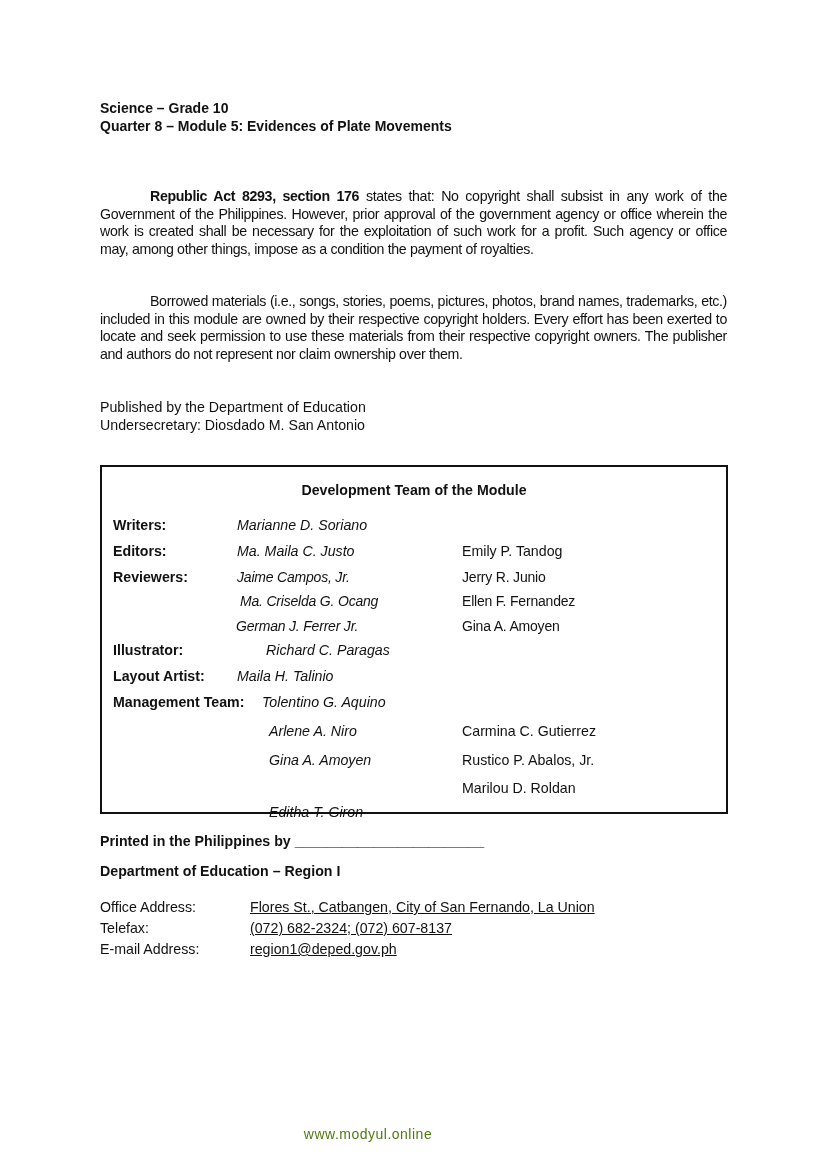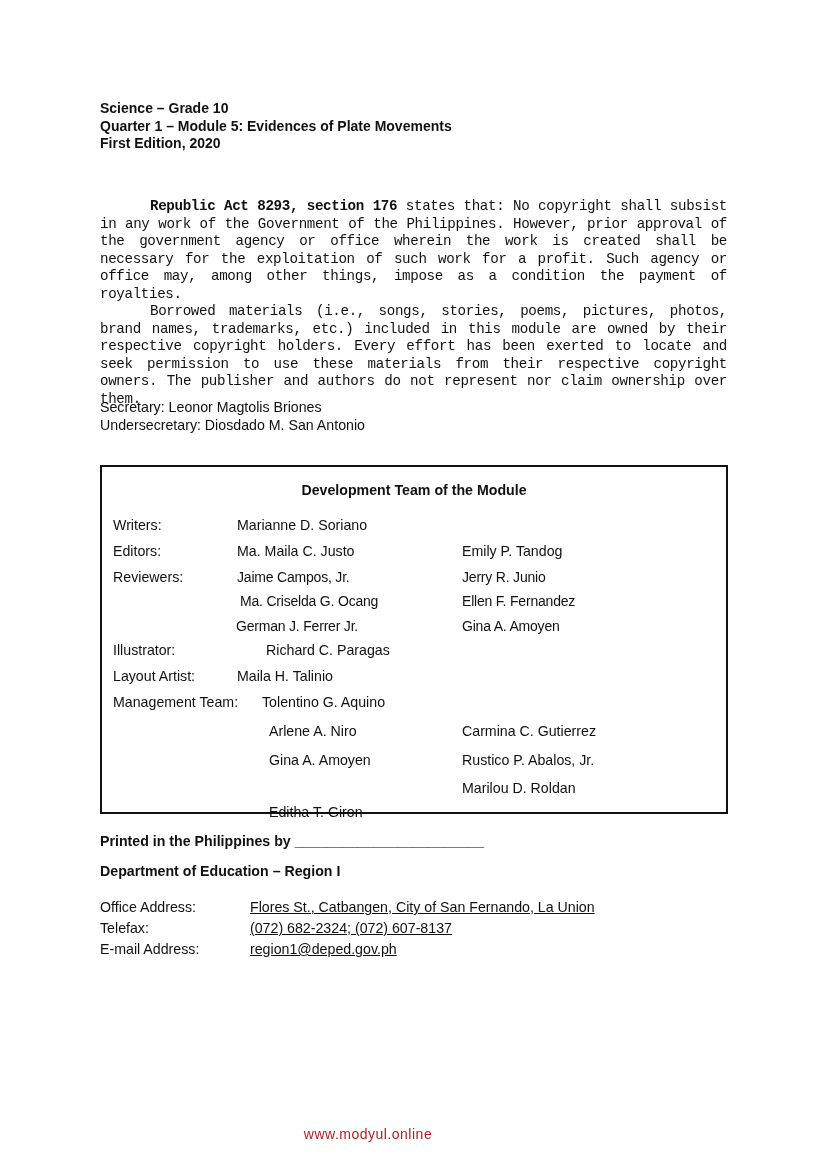--- a/index.html
+++ b/index.html
@@ -4,59 +4,57 @@
   <style>
     html, body { margin: 0; padding: 0; background: #ffffff; }
     body {
       width: 826px; height: 1169px; position: relative; overflow: hidden;
       font-family: "Liberation Sans", sans-serif; color: #111111;
     }
     .abs { position: absolute; }
     .title-block { left: 100px; top: 100px; font-size: 14px; font-weight: bold; line-height: 17.6px; }
     .para {
       left: 100px; width: 627px; font-size: 14.2px; line-height: 17.6px;
-      text-align: justify; text-indent: 50px; font-family: Liberation Mono, monospace;
+      text-align: justify; text-indent: 50px; font-family: Liberation Sans, sans-serif;
       letter-spacing: -0.35px;
-      margin-top: 10px;
     }
     .para1 { top: 188px; }
     .para2 { top: 293px; }
     .pub { left: 100px; top: 399px; font-size: 14.2px; line-height: 17.6px; }
     .team-box {
       left: 100px; top: 465px; width: 624px; height: 345px;
       border: 2px solid #111111;
     }
     .team-title { position: absolute; left: 0; right: 0; top: 15px; text-align: center; font-weight: bold; font-size: 14.2px; }
     .row { position: absolute; font-size: 14.2px; white-space: nowrap; }
-    .lbl { position: absolute; left: 11px; font-weight: normal; }
-    .c1 { position: absolute; }
+    .lbl { position: absolute; left: 11px; font-weight: bold; }
+    .c1 { position: absolute; font-style: italic; }
     .c2 { position: absolute; left: 360px; }
     .rev { font-family: "Liberation Sans Narrow", "Liberation Sans", sans-serif; font-size: 14px; letter-spacing: -0.2px; text-align: center; }
     .printed { left: 100px; top: 833px; font-size: 14.2px; font-weight: bold; }
     .region { left: 100px; top: 863px; font-size: 14.2px; font-weight: bold; }
     .contact { left: 100px; font-size: 14.2px; }
     .contact .k { position: absolute; left: 0; white-space: nowrap; }
     .contact .v { position: absolute; left: 150px; white-space: nowrap; text-decoration: underline; }
-    .footer { left: 0; width: 736px; top: 1126px; text-align: center; font-size: 14px; color: #b91c1c; letter-spacing: 0.5px; }
+    .footer { left: 0; width: 736px; top: 1126px; text-align: center; font-size: 14px; color: #4d7c0f; letter-spacing: 0.5px; }
   </style>
 </head>
 <body>
 
 <div class="abs title-block">
   <div>Science – Grade 10</div>
-  <div>Quarter 1 – Module 5: Evidences of Plate Movements</div>
-  <div>First Edition, 2020</div>
+  <div>Quarter 8 – Module 5: Evidences of Plate Movements</div>
 </div>
 
 <div class="abs para para1"><b>Republic Act 8293, section 176</b><span> states that: No copyright shall subsist in any work of the Government of the Philippines. However, prior approval of the government agency or office wherein the work is created shall be necessary for the exploitation of such work for a profit. Such agency or office may, among other things, impose as a condition the payment of royalties.</span></div>
 
 <div class="abs para para2">Borrowed materials (i.e., songs, stories, poems, pictures, photos, brand names, trademarks, etc.) included in this module are owned by their respective copyright holders. Every effort has been exerted to locate and seek permission to use these materials from their respective copyright owners. The publisher and authors do not represent nor claim ownership over them.</div>
 
 <div class="abs pub">
-  <div>Secretary: Leonor Magtolis Briones</div>
+  <div>Published by the Department of Education</div>
   <div>Undersecretary: Diosdado M. San Antonio</div>
 </div>
 
 <div class="abs team-box">
   <div class="team-title">Development Team of the Module</div>
 
   <div class="row" style="top:50px; left:0; width:100%;">
     <span class="lbl">Writers:</span>
     <span class="c1" style="left:135px;">Marianne D. Soriano</span>
   </div>

